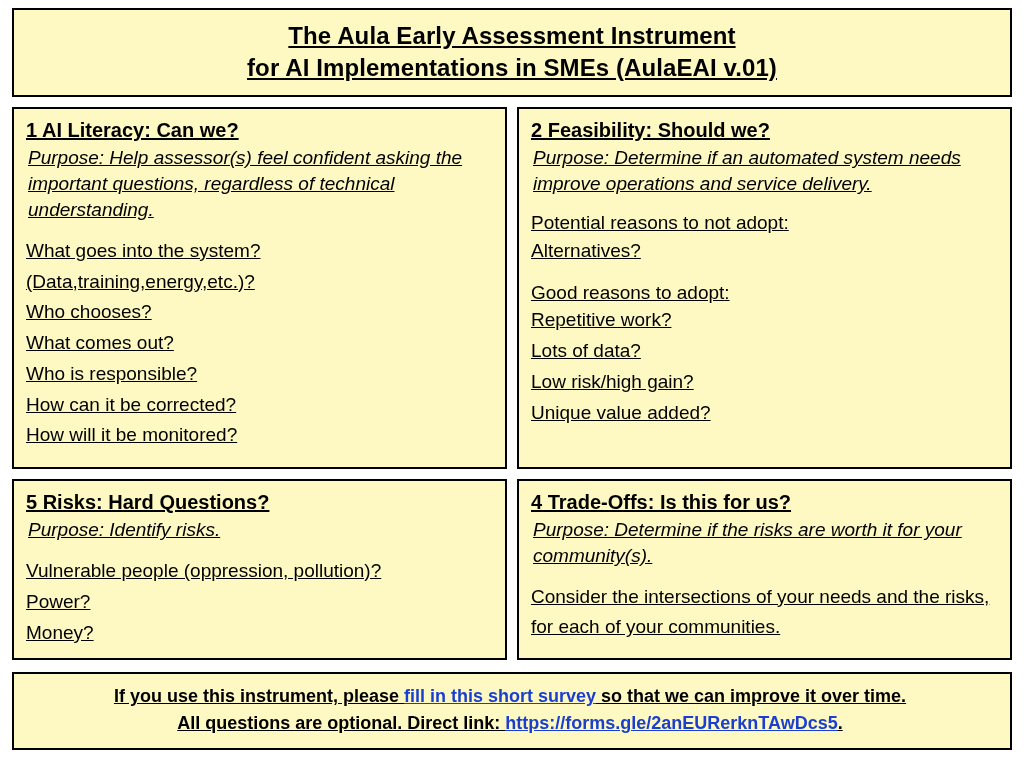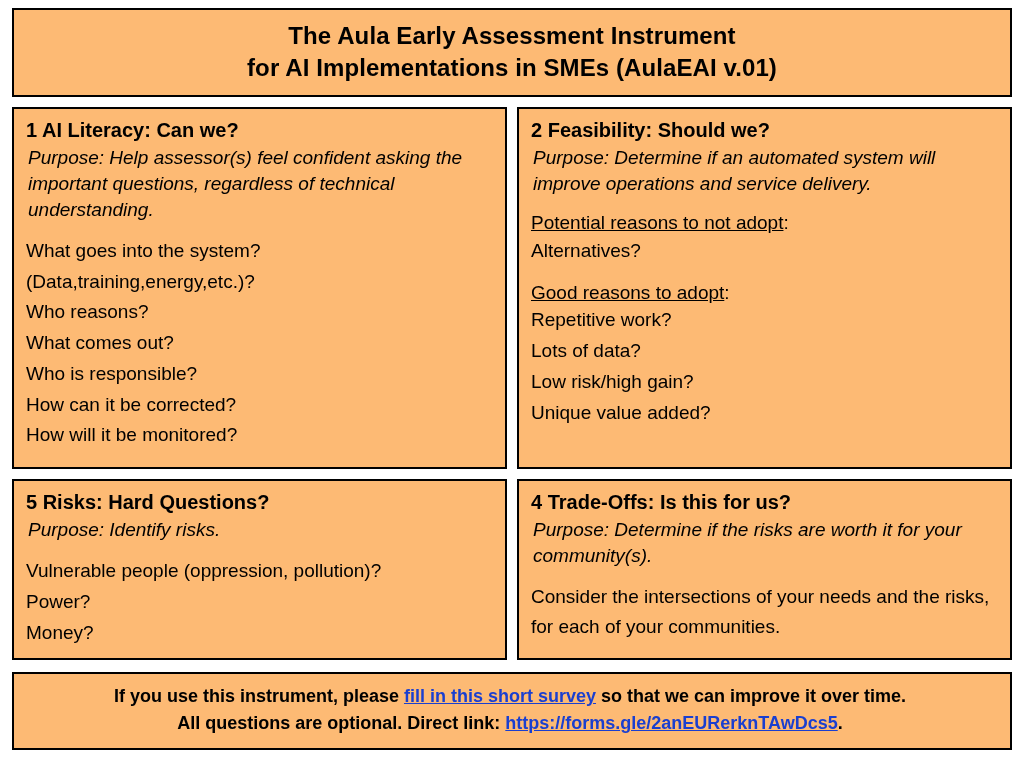--- a/index.html
+++ b/index.html
@@ -16,23 +16,24 @@
   }
   .page {
     box-sizing: border-box;
     width: 1024px;
     height: 760px;
     padding: 8px 12px 10px 12px;
     display: flex;
     flex-direction: column;
   }
   .panel {
-    background: #fdba74;
+    background: #fef9c3;
     border: 2px solid #000000;
     box-sizing: border-box;
+    text-decoration: underline;
   }
 
   
   .title-panel {
     text-align: center;
     padding: 10px 8px 12px 8px;
     margin-bottom: 10px;
   }
   .title-line {
     font-size: 24px;
@@ -115,31 +116,31 @@
   </div>
 
   <div class="grid">
 
     <div class="panel quad quad-1">
       <div class="quad-heading">1 AI Literacy: Can we?</div>
       <div class="quad-purpose">Purpose: Help assessor(s) feel confident asking the important questions, regardless of technical understanding.</div>
       <div class="block">
         <div class="line">What goes into the system?</div>
         <div class="line">(Data,training,energy,etc.)?</div>
-        <div class="line">Who reasons?</div>
+        <div class="line">Who chooses?</div>
         <div class="line">What comes out?</div>
         <div class="line">Who is responsible?</div>
         <div class="line">How can it be corrected?</div>
         <div class="line">How will it be monitored?</div>
       </div>
     </div>
 
     <div class="panel quad quad-2">
       <div class="quad-heading">2 Feasibility: Should we?</div>
-      <div class="quad-purpose">Purpose: Determine if an automated system will improve operations and service delivery.</div>
+      <div class="quad-purpose">Purpose: Determine if an automated system needs improve operations and service delivery.</div>
 
       <div class="block">
         <div class="sub-label"><u>Potential reasons to not adopt</u>:</div>
         <div class="line">Alternatives?</div>
       </div>
 
       <div class="block">
         <div class="sub-label"><u>Good reasons to adopt</u>:</div>
         <div class="line">Repetitive work?</div>
         <div class="line">Lots of data?</div>

